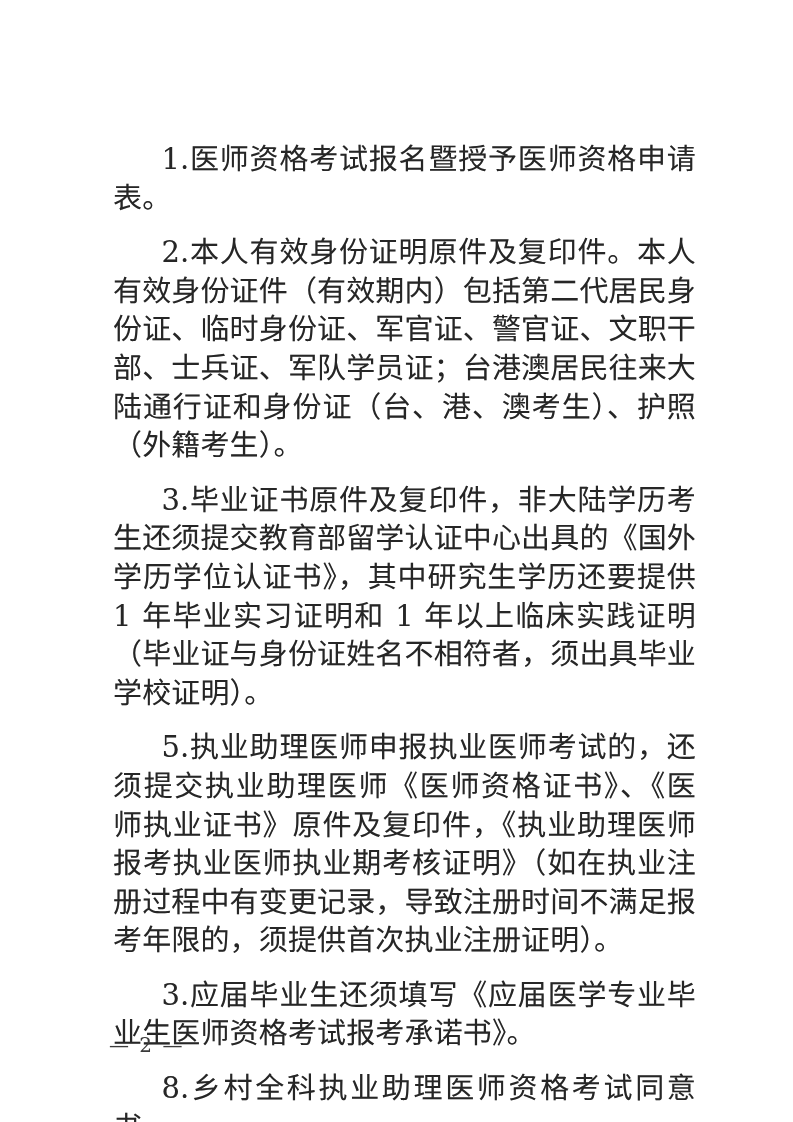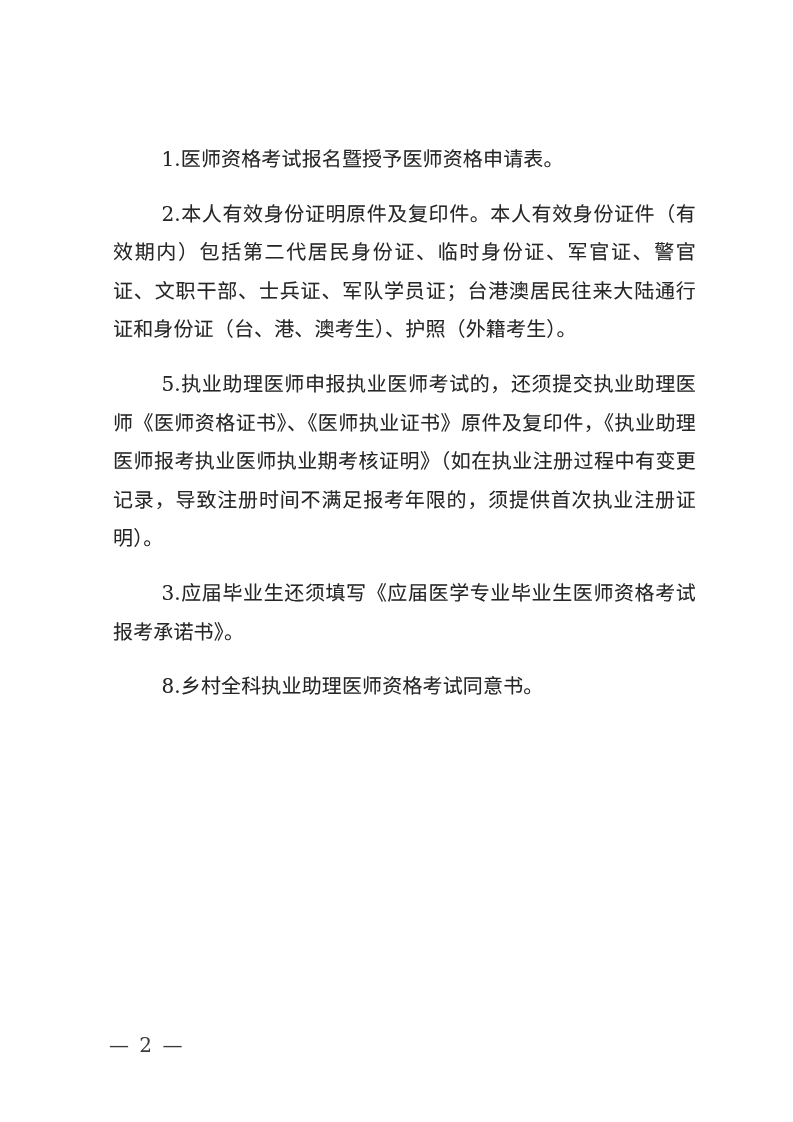--- a/index.html
+++ b/index.html
@@ -30,21 +30,21 @@
   .text-block {
     position: absolute;
     left: 113px;
     top: 140px;
     width: 583px;
   }
 
   .para {
     margin: 0;
     padding: 0;
-    font-size: 20px;
+    font-size: 29px;
     line-height: 38.6px;
     text-indent: 48.4px;           
     text-align: justify;
     text-justify: inter-character;
     letter-spacing: 0.15px;
     word-break: break-all;
     color: #262626;
     font-weight: 400;
     -webkit-font-smoothing: antialiased;
   }
@@ -72,20 +72,21 @@
   }
 </style>
 </head>
 <body>
 
 <div class="page">
 
   <div class="text-block">
     <p class="para">1.医师资格考试报名暨授予医师资格申请表。</p>
     <p class="para">2.本人有效身份证明原件及复印件。本人有效身份证件（有效期内）包括第二代居民身份证、临时身份证、军官证、警官证、文职干部、士兵证、军队学员证；台港澳居民往来大陆通行证和身份证（台、港、澳考生）、护照（外籍考生）。</p>
+    <p class="para">3.毕业证书原件及复印件，非大陆学历考生还须提交教育部留学认证中心出具的《国外学历学位认证书》，其中研究生学历还要提供 1 年毕业实习证明和 1 年以上临床实践证明（毕业证与身份证姓名不相符者，须出具毕业学校证明）。</p>
     <p class="para">5.执业助理医师申报执业医师考试的，还须提交执业助理医师《医师资格证书》、《医师执业证书》原件及复印件，《执业助理医师报考执业医师执业期考核证明》（如在执业注册过程中有变更记录，导致注册时间不满足报考年限的，须提供首次执业注册证明）。</p>
     <p class="para">3.应届毕业生还须填写《应届医学专业毕业生医师资格考试报考承诺书》。</p>
     <p class="para">8.乡村全科执业助理医师资格考试同意书。</p>
   </div>
 
   <div class="page-number">— 2 —</div>
 
 </div>
 
 </body></html>

